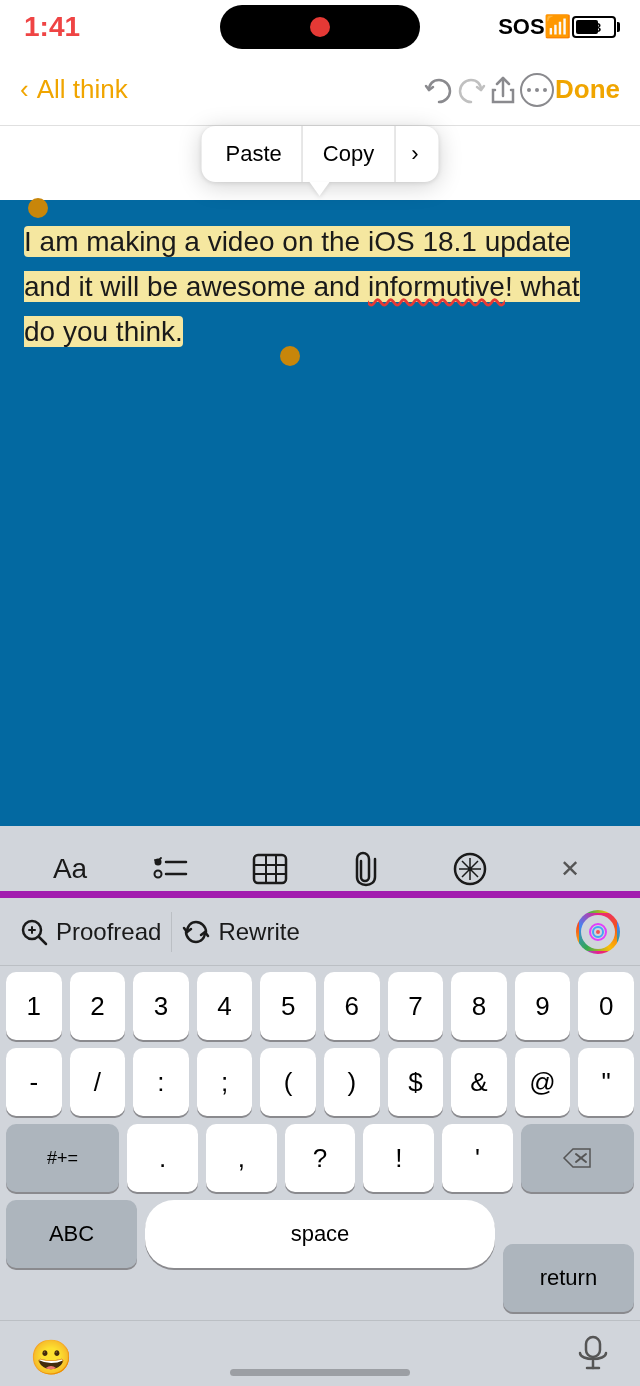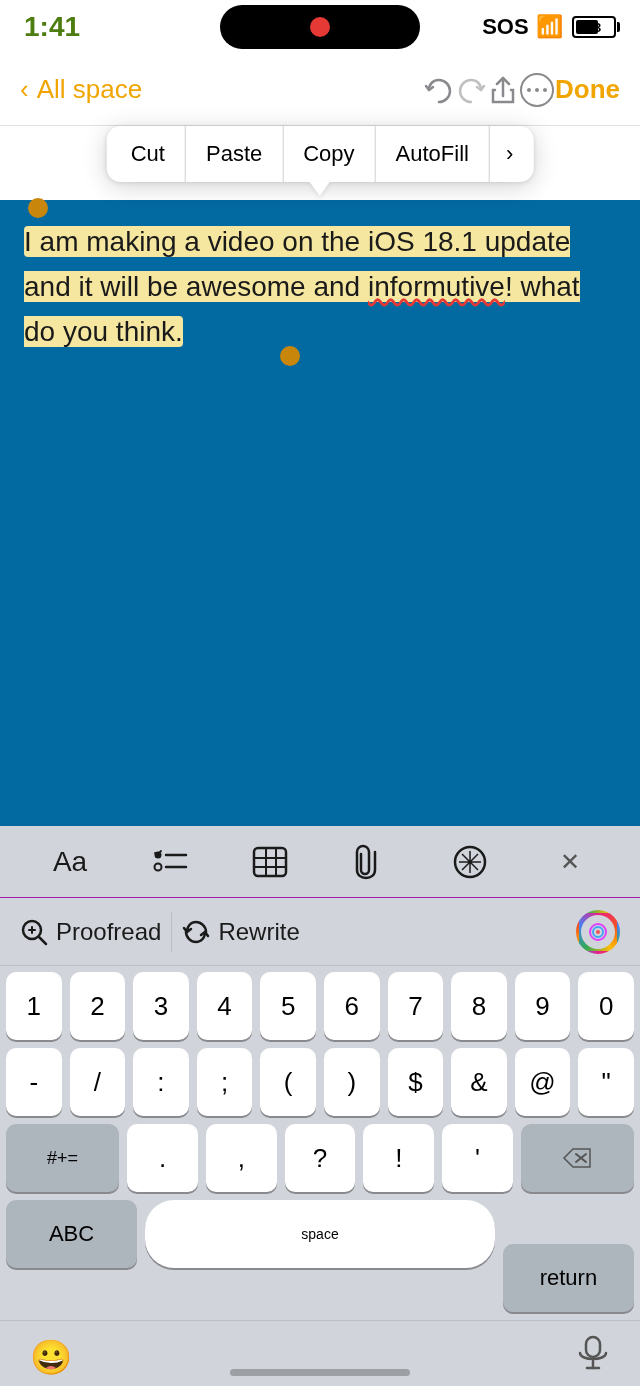--- a/index.html
+++ b/index.html
@@ -20,21 +20,21 @@
       background: #ffffff;
       display: flex;
       align-items: center;
       justify-content: space-between;
       padding: 0 24px;
       position: relative;
     }
     .status-time {
       font-size: 28px;
       font-weight: 600;
-      color: #4d7c0f;
+      color: #ef4444;
     }
     .dynamic-island {
       width: 200px;
       height: 44px;
       background: #000;
       border-radius: 30px;
       position: absolute;
       left: 50%;
       transform: translateX(-50%);
       top: 5px;
@@ -44,21 +44,21 @@
     }
     .dynamic-island-dot {
       width: 20px;
       height: 20px;
       background: #e53935;
       border-radius: 50%;
     }
     .status-right {
       display: flex;
       align-items: center;
-      gap: 8px;
+      gap: 0;
     }
     .status-sos {
       font-size: 22px;
       font-weight: 600;
       color: #000;
     }
     .wifi-icon {
       font-size: 22px;
     }
     .battery-indicator {
@@ -236,24 +236,24 @@
       right: 0;
       height: 560px;
       background: #d1d5db;
     }
 
     
     .keyboard-toolbar {
       height: 72px;
       background: #d1d5db;
       display: flex;
-      align-items: center;
+      align-items: flex-end;
       justify-content: space-around;
       padding: 0 20px;
-      border-bottom: 1px solid #a21caf;
+      border-bottom: 7px solid #a21caf;
     }
     .toolbar-icon {
       font-size: 30px;
       color: #1a1a1a;
       display: flex;
       align-items: center;
       justify-content: center;
       width: 44px;
       height: 44px;
     }
@@ -388,21 +388,21 @@
     <div class="battery-indicator">
       <div class="battery-fill"></div>
       <span class="battery-text">63</span>
     </div>
   </div>
 </div>
 
 <div class="nav-bar">
   <div class="nav-left">
     <span class="nav-back-arrow">‹</span>
-    <span class="nav-back-text">All space</span>
+    <span class="nav-back-text">All think</span>
   </div>
   <div class="nav-icons">
     <span class="nav-icon">
       <svg width="32" height="28" viewBox="0 0 32 28">
         <path d="M6 14 C6 8 10 4 16 4 C22 4 27 9 27 15 C27 21 22 26 16 26" stroke="#8a8a8e" stroke-width="2.5" fill="none" stroke-linecap="round"></path>
         <polyline points="3,10 6,14 10,11" stroke="#8a8a8e" stroke-width="2.5" fill="none" stroke-linecap="round" stroke-linejoin="round"></polyline>
       </svg>
     </span>
     <span class="nav-icon">
       <svg width="32" height="28" viewBox="0 0 32 28">
@@ -423,24 +423,22 @@
         <circle cx="10" cy="18" r="2" fill="#8a8a8e"></circle>
         <circle cx="18" cy="18" r="2" fill="#8a8a8e"></circle>
         <circle cx="26" cy="18" r="2" fill="#8a8a8e"></circle>
       </svg>
     </span>
     <span class="nav-done">Done</span>
   </div>
 </div>
 
 <div class="context-menu">
-  <span class="context-item">Cut</span>
   <span class="context-item">Paste</span>
   <span class="context-item">Copy</span>
-  <span class="context-item">AutoFill</span>
   <span class="context-chevron">›</span>
 </div>
 
 <div class="selection-handle-left"></div>
 
 <div class="selection-handle-right"></div>
 
 <div class="text-area">
   <div class="text-content">
     <span style="background:#f5e7a0; border-radius:4px; line-height:1.6; display:inline;">I am making a video on the iOS 18.1 update and it will be awesome and <span class="text-underline-red">informutive</span>! what do you think.</span>
@@ -553,21 +551,21 @@
       <svg width="30" height="22" viewBox="0 0 30 22">
         <path d="M11 2 L28 2 L28 20 L11 20 L2 11 Z" stroke="#555" stroke-width="1.5" fill="none"></path>
         <line x1="14" y1="7" x2="24" y2="15" stroke="#555" stroke-width="2" stroke-linecap="round"></line>
         <line x1="24" y1="7" x2="14" y2="15" stroke="#555" stroke-width="2" stroke-linecap="round"></line>
       </svg>
     </div>
   </div>
 
   <div class="bottom-row">
     <div class="key key-dark" style="flex:1.5;font-size:22px;">ABC</div>
-    <div class="key key-space" style="font-size:14px;border-radius:29px;">space</div>
+    <div class="key key-space" style="font-size:22px;border-radius:29px;">space</div>
     <div class="key key-dark" style="flex:1.5;font-size:22px;margin-top:44px;">return</div>
   </div>
 
   <div class="emoji-row">
     <span class="emoji-icon">😀</span>
     <div class="home-indicator"></div>
     <span class="mic-icon">
       <svg width="34" height="36" viewBox="0 0 34 36">
         <rect x="10" y="2" width="14" height="20" rx="7" stroke="#555" stroke-width="2.5" fill="none"></rect>
         <path d="M4 18 C4 26 30 26 30 18" stroke="#555" stroke-width="2.5" fill="none" stroke-linecap="round"></path>

